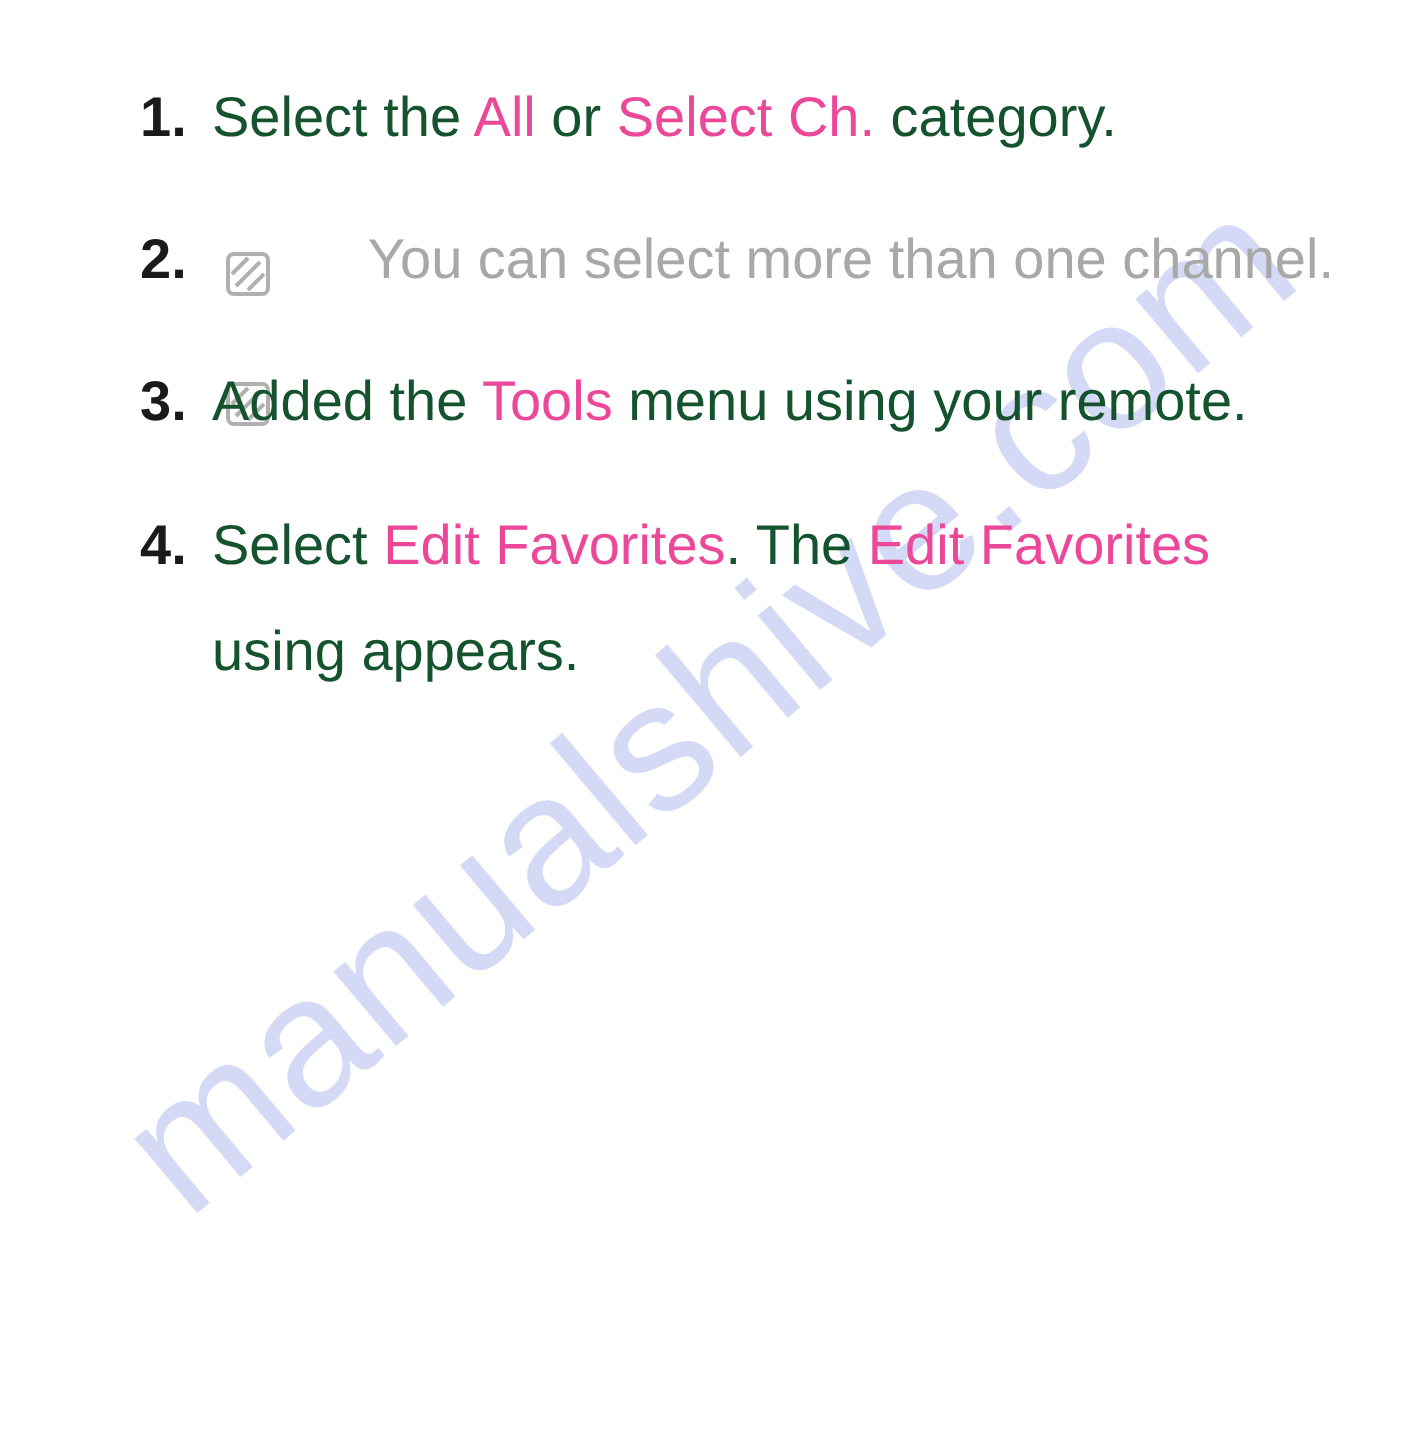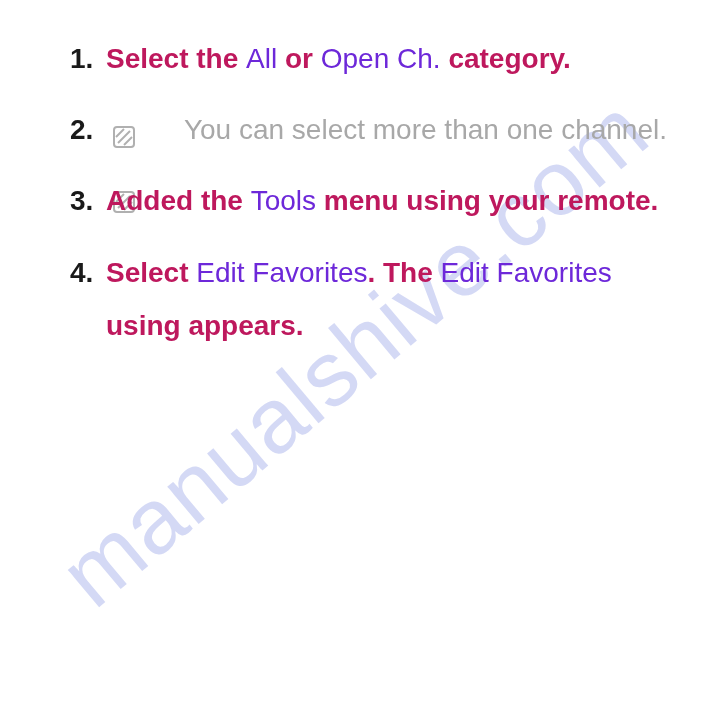--- a/index.html
+++ b/index.html
@@ -41,21 +41,21 @@
     margin-bottom: 18px;
   }
   ol.steps > li::before {
     content: counter(step) ".";
     position: absolute;
     left: 0;
     top: 0;
     font-weight: 700;
     color: #1a1a1a;
   }
-  .light { color: #6d28d9; }
+  .light { color: #ec4899; }
   .check {
     display: inline-block;
     vertical-align: -2px;
   }
   .notes {
     margin-top: 14px;
     margin-left: 6px;
   }
   .note {
     position: relative;
@@ -63,30 +63,30 @@
     color: #a8a8a8;
     margin-bottom: 12px;
     text-align: right;
   }
   .note-icon {
     position: absolute;
     left: 0;
     top: 10px;
     display: inline-block;
   }
-  .bold { color: #be185d; font-weight: bold; }
+  .bold { color: #14532d; }
 </style>
 </head>
 <body>
 
 <div class="watermark">manualshive.com</div>
 
 <ol class="steps">
     <li>
-      <div><span class="bold">Select the </span><span class="light">All</span><span class="bold"> or </span><span class="light">Open Ch.</span><span class="bold"> category.</span></div>
+      <div><span class="bold">Select the </span><span class="light">All</span><span class="bold"> or </span><span class="light">Select Ch.</span><span class="bold"> category.</span></div>
     </li>
     <li>
       <div class="notes">
         <div class="note"><span class="note-icon"><svg width="24" height="24" viewBox="0 0 24 24">
               <rect x="2" y="2" width="20" height="20" rx="3" fill="none" stroke="#b0b0b0" stroke-width="2"></rect>
               <line x1="6" y1="18" x2="18" y2="6" stroke="#b0b0b0" stroke-width="2"></line>
               <line x1="4" y1="12" x2="12" y2="4" stroke="#b0b0b0" stroke-width="2"></line>
               <line x1="12" y1="20" x2="20" y2="12" stroke="#b0b0b0" stroke-width="2"></line>
             </svg></span><span><span>You can select more than one channel.</span></span></div>
         <div class="note"><span class="note-icon"><svg width="24" height="24" viewBox="0 0 24 24">

